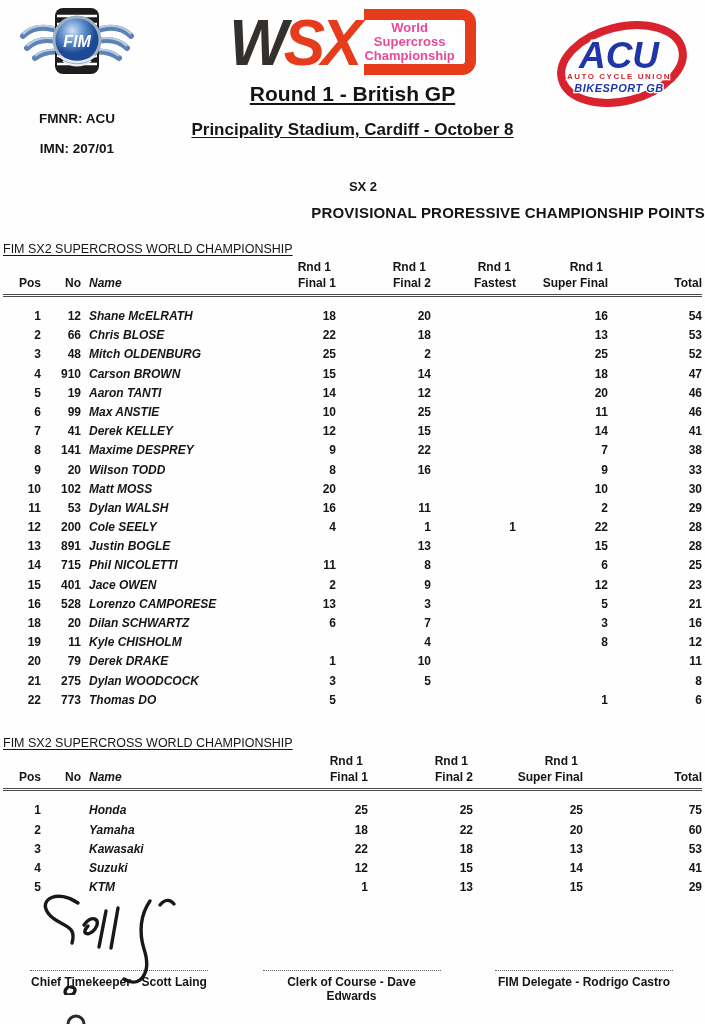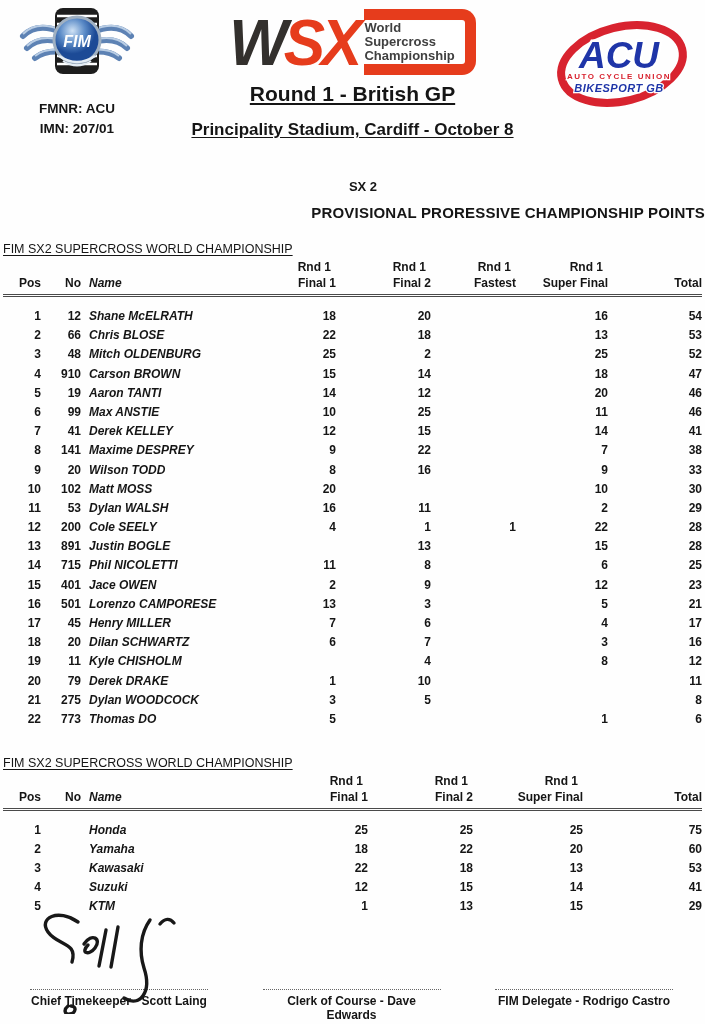--- a/index.html
+++ b/index.html
@@ -6,33 +6,33 @@
   html,body { background:#e9e9e9; }
   body { font-family:"Liberation Sans", sans-serif; color:#151515; }
   .page {
     position:relative; width:705px; height:1024px; margin:0 auto;
     background:#fefefe; overflow:hidden;
   }
 
   
   .header { position:relative; padding-top:6px; height:170px; }
   .fim-block { position:absolute; left:16px; top:6px; width:122px; text-align:center; }
-  .fim-caption { font-size:13.5px; font-weight:bold; line-height:1.35; margin-top:2px; }
+  .fim-caption { font-size:13.5px; font-weight:bold; line-height:1.35; margin-top:12px; }
   .acu-block { position:absolute; right:14px; top:16px; width:138px; }
 
   .center-block { width:420px; margin:0 auto; text-align:center; }
   .wsx-logo { display:flex; justify-content:center; align-items:center; height:72px; }
   .wsx-w { font-size:62px; font-weight:900; font-style:italic; color:#33302d; letter-spacing:-6px; transform:scaleY(1.05); }
   .wsx-sx { font-size:62px; font-weight:900; font-style:italic; color:#e63c1c; letter-spacing:-4px; margin-left:2px; margin-right:6px; transform:scaleY(1.05); }
   .wsx-bracket {
     border:11px solid #e63c1c; border-left:none;
     border-radius:0 14px 14px 0; padding:3px 4px 3px 0; height:66px;
     display:flex; align-items:center;
   }
-  .wsx-tagline { background:#fff; text-align:left; font-size:13px; font-weight:bold; line-height:1.1; color:#404040; padding-right:6px; }
+  .wsx-tagline { background:#fff; text-align:center; font-size:13px; font-weight:bold; line-height:1.1; color:#ec4899; padding-right:6px; }
   .round-title { font-size:21px; font-weight:bold; text-decoration:underline; text-underline-offset:2px; margin-top:4px; }
   .venue { font-size:17px; font-weight:bold; text-decoration:underline; text-underline-offset:2px; margin-top:14px; white-space:nowrap; }
   .class-label { text-align:center; font-size:13px; font-weight:bold; margin-top:9px;padding-left:21px; }
   .subtitle { text-align:right; font-size:15px; font-weight:bold; margin-top:10px; letter-spacing:0.2px; }
 
   
   .table-section { margin:21px 3px 0 3px; }
   .table-section.second { margin-top:27px; }
   .table-title { font-size:12.5px; font-weight:normal; text-decoration:underline; text-underline-offset:2px; margin-bottom:2px; }
   table { border-collapse:collapse; width:699px; table-layout:fixed; }
@@ -321,37 +321,27 @@
             <td class="col-no">401</td>
             <td class="col-name">Jace OWEN</td>
             <td class="col-final1">2</td>
             <td class="col-final2">9</td>
             <td class="col-fastest"></td>
             <td class="col-superfinal">12</td>
             <td class="col-total">23</td>
           </tr>
           <tr>
             <td class="col-pos">16</td>
-            <td class="col-no">501</td>
+            <td class="col-no">528</td>
             <td class="col-name">Lorenzo CAMPORESE</td>
             <td class="col-final1">13</td>
             <td class="col-final2">3</td>
             <td class="col-fastest"></td>
             <td class="col-superfinal">5</td>
             <td class="col-total">21</td>
-          </tr>
-          <tr>
-            <td class="col-pos">17</td>
-            <td class="col-no">45</td>
-            <td class="col-name">Henry MILLER</td>
-            <td class="col-final1">7</td>
-            <td class="col-final2">6</td>
-            <td class="col-fastest"></td>
-            <td class="col-superfinal">4</td>
-            <td class="col-total">17</td>
           </tr>
           <tr>
             <td class="col-pos">18</td>
             <td class="col-no">20</td>
             <td class="col-name">Dilan SCHWARTZ</td>
             <td class="col-final1">6</td>
             <td class="col-final2">7</td>
             <td class="col-fastest"></td>
             <td class="col-superfinal">3</td>
             <td class="col-total">16</td>

